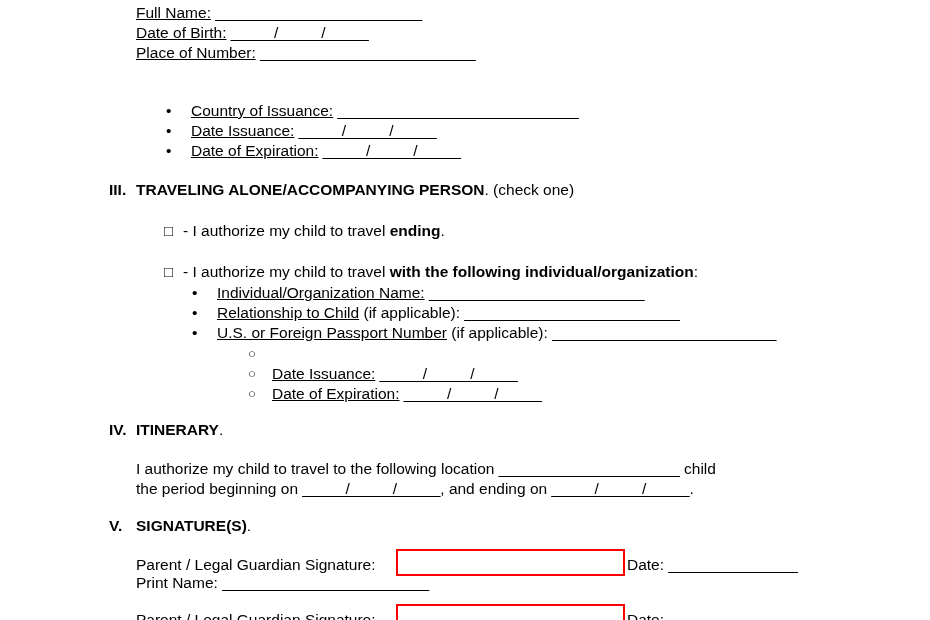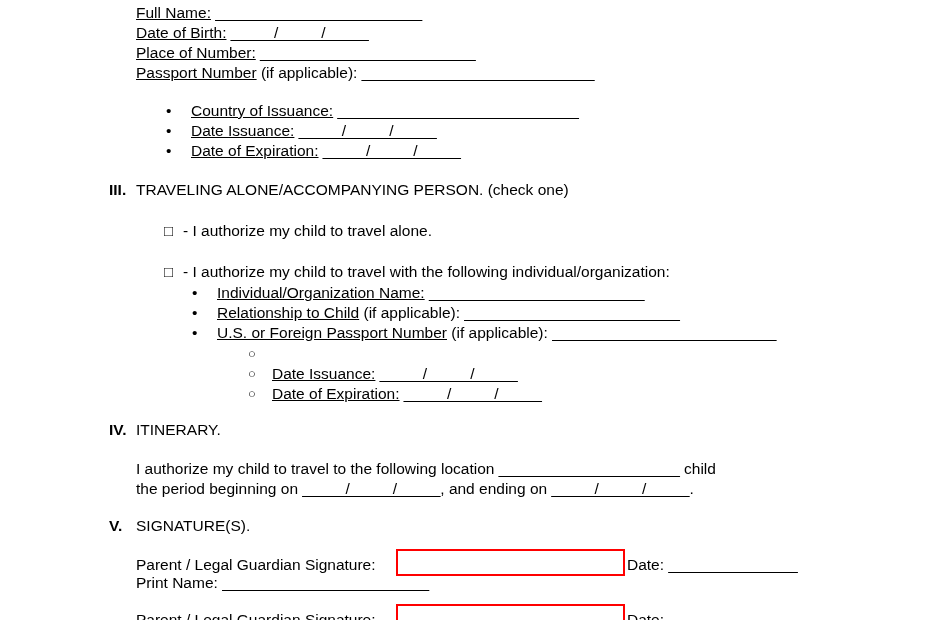--- a/index.html
+++ b/index.html
@@ -26,21 +26,21 @@
 
   
   .ln {
     position: absolute;
     font-size: 15.5px;
     line-height: 20px;
     white-space: nowrap;
     letter-spacing: 0px;
   }
   .u { text-decoration: underline; text-underline-offset: 1px; }
-  .b { font-weight: normal; }
+  .b { font-weight: bold; }
   .fill { text-decoration: underline; text-underline-offset: 2px; letter-spacing: 0px; }
 
   
   .sec-num {
     position: absolute;
     font-size: 15.5px;
     font-weight: bold;
     line-height: 20px;
   }
   .sec-title {
@@ -90,24 +90,20 @@
   <div class="ln" style="left:136px; top:23px;">
     <span class="u">Date of Birth:</span>
     <span class="fill">_____/_____/_____</span>
   </div>
 
   <div class="ln" style="left:136px; top:43px;">
     <span class="u">Place of Number:</span>
     <span class="fill">_________________________</span>
   </div>
 
-  <div class="ln" style="left:136px; top:63px;">
-    <span class="u">Passport Number</span><span> (if applicable):</span>
-    <span class="fill">___________________________</span>
-  </div>
 
   <div class="bullet-dot" style="left:166px; top:101px;">•</div>
   <div class="ln" style="left:191px; top:101px;">
     <span class="u">Country of Issuance:</span>
     <span class="fill">____________________________</span>
   </div>
 
   <div class="bullet-dot" style="left:166px; top:121px;">•</div>
   <div class="ln" style="left:191px; top:121px;">
     <span class="u">Date Issuance:</span>
@@ -120,21 +116,21 @@
     <span class="fill">_____/_____/_____</span>
   </div>
 
   <div class="sec-num" style="left:109px; top:180px;">III.</div>
   <div class="sec-title" style="left:136px; top:180px;">
     <span class="b">TRAVELING ALONE/ACCOMPANYING PERSON</span><span>. (check one)</span>
   </div>
 
   <div class="cbox" style="left:164px; top:221px;">□</div>
   <div class="ln" style="left:183px; top:221px;">
-    <span>- I authorize my child to travel </span><span class="b">alone</span><span>.</span>
+    <span>- I authorize my child to travel </span><span class="b">ending</span><span>.</span>
   </div>
 
   <div class="cbox" style="left:164px; top:262px;">□</div>
   <div class="ln" style="left:183px; top:262px;">
     <span>- I authorize my child to travel </span><span class="b">with the following individual/organization</span><span>:</span>
   </div>
 
   <div class="bullet-dot" style="left:192px; top:283px;">•</div>
   <div class="ln" style="left:217px; top:283px;">
     <span class="u">Individual/Organization Name:</span><span></span>

